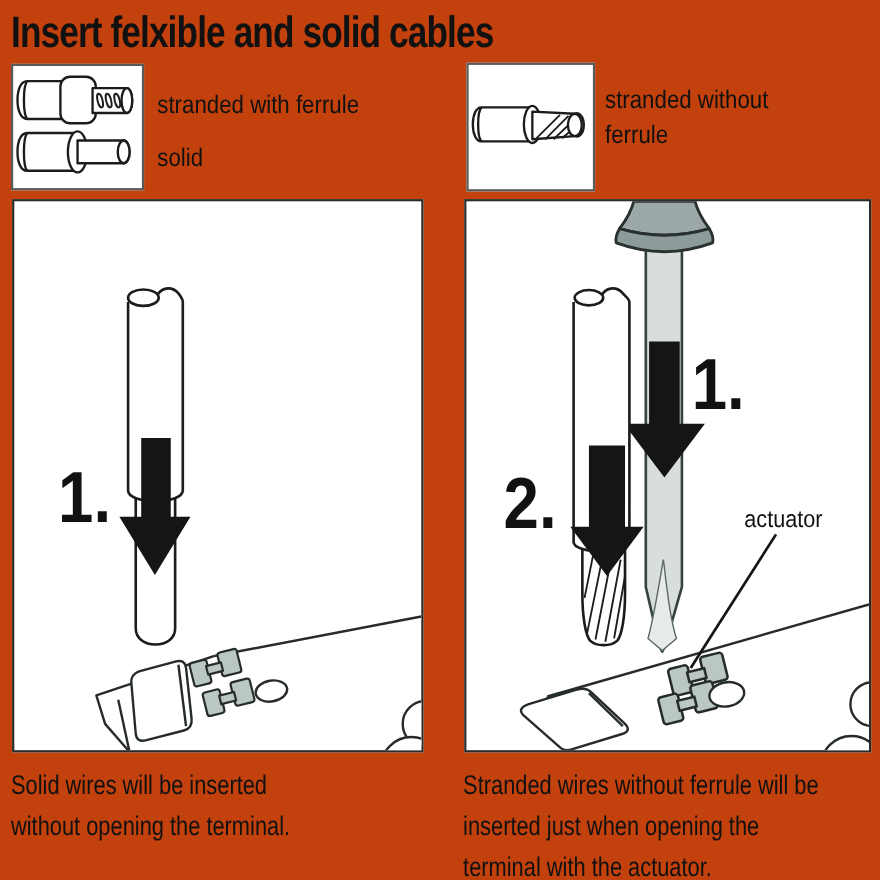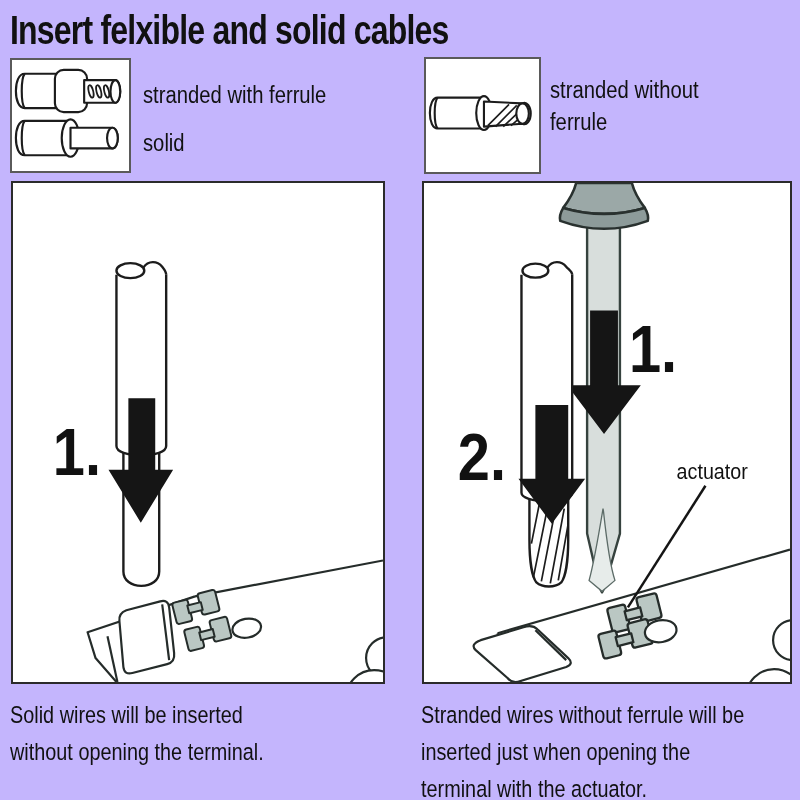--- a/index.html
+++ b/index.html
@@ -1,16 +1,16 @@
 <!DOCTYPE html>
 <html><head>
 <meta charset="utf-8">
 <style>
   html,body{margin:0;padding:0;background:#ffffff;}
-  .page{position:relative;width:800px;height:800px;background:#c4b5fd;overflow:hidden;
+  .page{position:relative;width:800px;height:800px;background:#c2410c;overflow:hidden;
         font-family:"Liberation Sans",sans-serif;color:#111;}
   .title{position:absolute;left:10px;top:8px;font-size:40px;font-weight:700;letter-spacing:-1px;
          transform:scaleX(0.80);transform-origin:left top;white-space:nowrap;}
   .legend-box{position:absolute;border:2px solid #5a5a5a;background:#fff;box-sizing:border-box;}
   .legend-box.left{left:10px;top:58px;width:121px;height:115px;}
   .legend-box.right{left:424px;top:57px;width:117px;height:117px;}
   .legend-box svg{display:block;width:100%;height:100%;}
   .legend-label{position:absolute;font-size:23px;transform:scaleX(0.88);transform-origin:left top;
                 white-space:nowrap;}
   .panel{position:absolute;border:2.5px solid #2b2b2b;background:#fff;box-sizing:border-box;}

